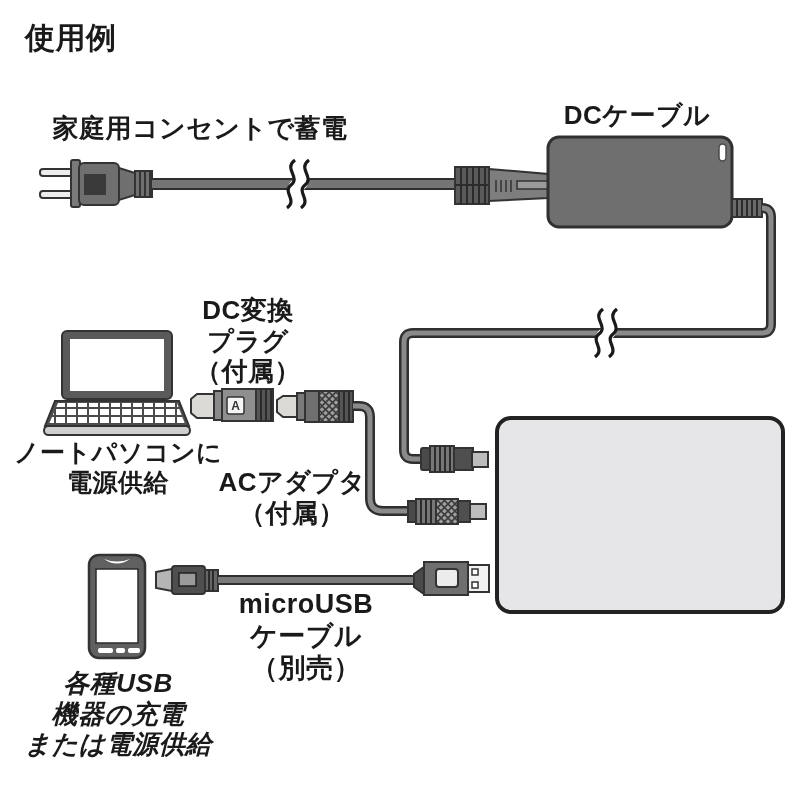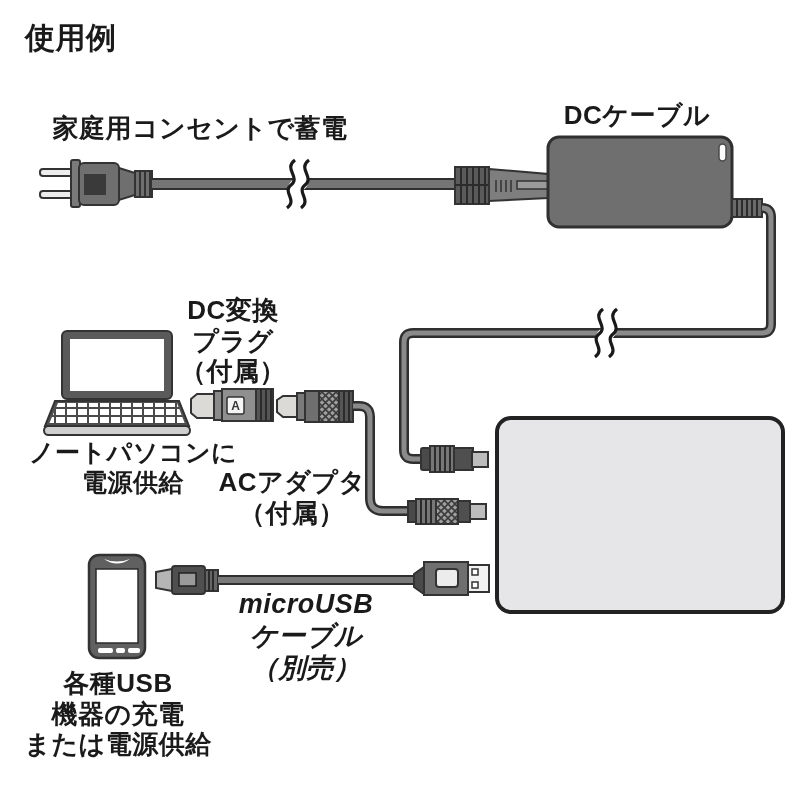--- a/index.html
+++ b/index.html
@@ -4,23 +4,23 @@
 <style>
   html,body{margin:0;padding:0;background:#fff;}
   .page{position:relative;width:800px;height:800px;background:#fff;overflow:hidden;
         font-family:"Liberation Sans","DejaVu Sans",sans-serif;color:#1a1a1a;}
   .diagram-svg{position:absolute;left:0;top:0;}
   .lbl{position:absolute;font-weight:700;white-space:pre-line;text-align:center;
        transform:translateX(-50%);line-height:1.18;letter-spacing:0.5px;}
   .lbl-left{transform:none;text-align:left;}
   .t30{font-size:30px;}
   .t28{font-size:28px;}
-  .t27{font-size:27px;font-style:italic;}
+  .t27{font-size:27px;}
   .t26{font-size:26px;}
-  .t25{font-size:25px;margin-left:15px;}
+  .t25{font-size:25px;}
 </style>
 </head>
 <body>
 
 <div class="page">
 
 <svg class="diagram-svg" width="800" height="800" viewBox="0 0 800 800">
   <defs>
     <pattern id="hatch" width="7" height="7" patternUnits="userSpaceOnUse">
       <rect width="7" height="7" fill="#9f9f9f"></rect>
@@ -164,32 +164,32 @@
     <rect x="472" y="582" width="6" height="6" fill="#ffffff" stroke="#333" stroke-width="1.5"></rect>
   </g>
 </svg>
 
 <div class="lbl lbl-left t30" style="left:25px;top:20px;">使用例</div>
 
 <div class="lbl t26" style="left:200px;top:113px;">家庭用コンセントで蓄電</div>
 
 <div class="lbl t26" style="left:637px;top:100px;">DCケーブル</div>
 
-<div class="lbl t26" style="left:233px;top:295px;">DC変換
+<div class="lbl t26" style="left:248px;top:295px;">DC変換
 プラグ
 （付属）</div>
 
 <div class="lbl t25" style="left:118px;top:438px;">ノートパソコンに
 電源供給</div>
 
 <div class="lbl t26" style="left:292px;top:467px;">ACアダプタ
 （付属）</div>
 
 <div class="lbl t27" style="left:306px;top:589px;">microUSB
 ケーブル
 （別売）</div>
 
-<div class="lbl t26" style="left:118px;top:668px;">各種USB
+<div class="lbl t26" style="left:118px;top:668px;font-style:italic;">各種USB
 機器の充電
 または電源供給</div>
 
 
 </div>
 
 </body></html>

